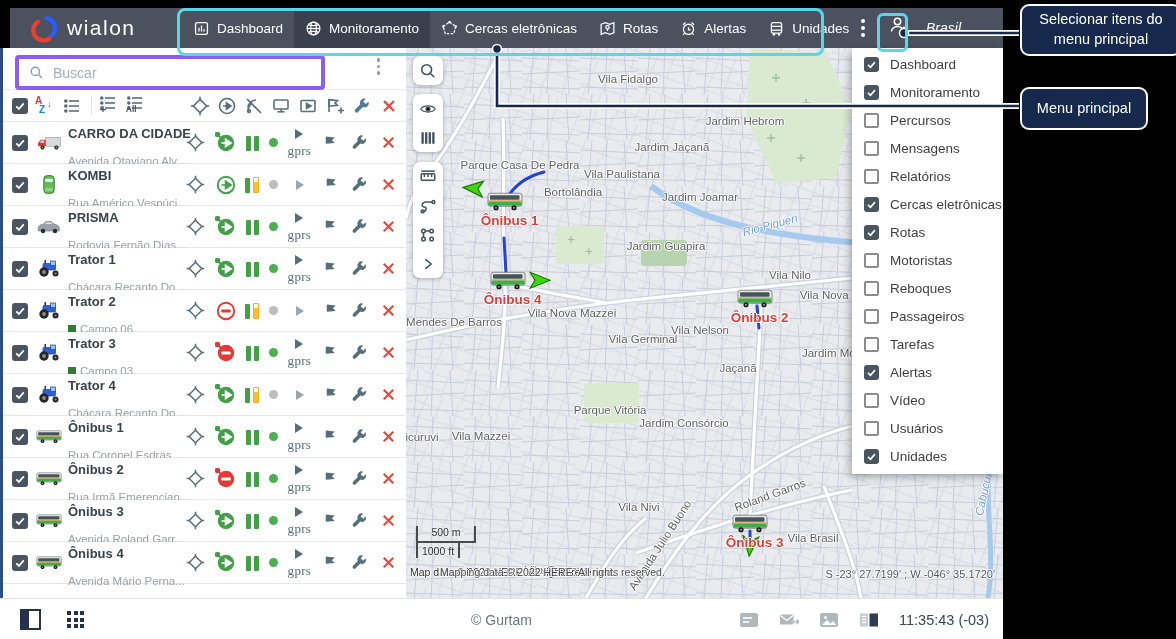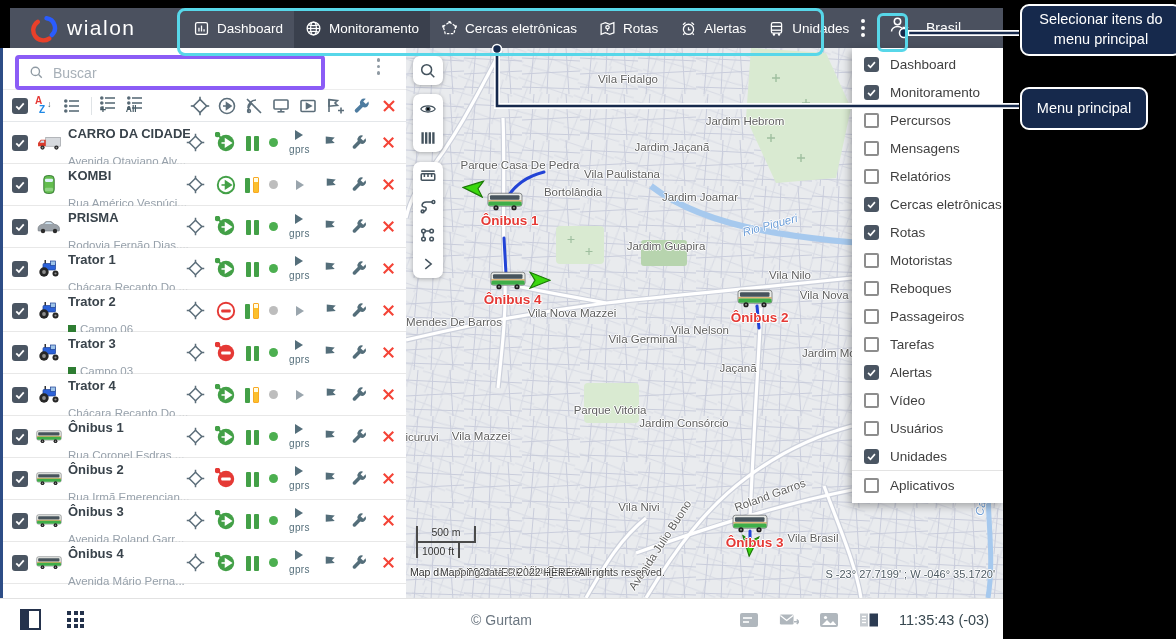--- a/index.html
+++ b/index.html
@@ -9,21 +9,21 @@
   .brand{display:flex;align-items:center;gap:9px;padding-left:18px;width:150px;}
   .brand-text{color:#fff;font-size:21px;letter-spacing:1.5px;font-weight:400;}
   .tabs{position:absolute;left:172px;top:0;height:40px;display:flex;align-items:stretch;}
   .tab{display:flex;align-items:center;gap:7px;padding:0 11px;color:#fff;font-size:13.5px;cursor:pointer;white-space:nowrap;}
   .tab.active{background:#3a404d;}
   .tab svg{width:17px;height:17px;stroke:#fff;fill:none;stroke-width:1.5;}
   .nav-right{position:absolute;right:8px;top:0;height:40px;display:flex;align-items:center;gap:16px;padding-right:6px;}
   .navdots{width:18px;height:22px;display:flex;flex-direction:column;align-items:center;justify-content:center;gap:3px;}
   .navdots i{width:4px;height:4px;border-radius:50%;background:#fff;}
   .nav-user svg{width:22px;height:22px;stroke:#fff;fill:none;stroke-width:1.5;}
-  .nav-locale{color:#fff;font-size:14px;padding-right:28px;}
+  .nav-locale{color:#fff;font-size:14px;padding-right:28px;font-style:italic;}
   
   .hlbox{position:absolute;border:3px solid #57d7e9;border-radius:8px;z-index:41;pointer-events:none;}
   .callout{position:absolute;background:#16294c;border:2.5px solid #fff;border-radius:9px;color:#fff;
     font-size:14.5px;display:flex;align-items:center;justify-content:center;text-align:center;z-index:42;line-height:1.35;}
   .connectors{position:absolute;left:0;top:0;z-index:40;pointer-events:none;}
   .case{stroke:#fff;stroke-width:6;fill:none;}
   .core{stroke:#16294c;stroke-width:2.6;fill:none;}
   .cdot{fill:#16294c;stroke:#fff;stroke-width:1.6;}
   
   .left-strip{position:absolute;left:0;top:48px;width:3px;height:550px;background:#2d4d86;z-index:21;}
@@ -65,21 +65,21 @@
   .motion .min{fill:#fff;} .m-ro .min{fill:currentColor;}
   .m-gf .min,.m-go .min{display:none;} .m-rf .arr,.m-ro .arr{display:none;}
   .m-go .key,.m-ro .key{display:none;} .motion .key{stroke:currentColor;stroke-width:2;fill:currentColor;}
   .bars{display:inline-flex;gap:3px;align-items:flex-end;height:16px;}
   .bars i{width:5px;height:15px;border-radius:1px;background:#43a047;}
   .b-gy i:last-child{background:linear-gradient(180deg,#fffde7 0 30%,#fbc02d 30% 100%);border:1px solid #f9a825;width:4px;height:14px;}
   .dot{width:9px;height:9px;border-radius:50%;background:#4caf50;display:inline-block;}
   .d-off{background:#bdbdbd;}
   .gprs{display:inline-flex;flex-direction:column;align-items:center;width:24px;}
   .gprs .tri{width:0;height:0;border-top:5px solid transparent;border-bottom:5px solid transparent;border-left:8px solid #546e7a;}
-  .gprs em{font-style:normal;font-size:10px;color:#546e7a;letter-spacing:.3px;line-height:1;margin-top:5px;}
+  .gprs em{font-style:normal;font-size:13px;color:#546e7a;letter-spacing:.3px;line-height:1;margin-top:5px;font-family:Liberation Serif, serif;}
   .g-off .tri{border-left-color:#9aa5ad;}
   
   .map{position:absolute;left:406px;top:48px;width:597px;height:550px;background:#e9ebee;overflow:hidden;z-index:5;}
   .ml{position:absolute;transform:translate(-50%,-50%);font-size:11.5px;color:#5f5f5f;white-space:nowrap;
     text-shadow:-1px 0 0 #fff,1px 0 0 #fff,0 -1px 0 #fff,0 1px 0 #fff;z-index:6;}
   .riv{color:#6f9fd8;font-style:italic;}
   .rr15{transform:translate(-50%,-50%) rotate(-15deg);} .rr20{transform:translate(-50%,-50%) rotate(-20deg);}
   .rr55{transform:translate(-50%,-50%) rotate(-57deg);} .rr75{transform:translate(-50%,-50%) rotate(-78deg);}
   .marker{position:absolute;transform:translate(-50%,-58%);z-index:8;cursor:pointer;}
   .busimg{width:36px;height:22px;display:block;}
@@ -1290,24 +1290,20 @@
 
     <label class="mitem">
       <span class="mbox on">
         <svg>
           <use href="#i-check"></use>
         </svg>
       </span>
       <span class="mlabel">Unidades</span>
     </label>
 
-    <label class="mitem sep">
-      <span class="mbox off"></span>
-      <span class="mlabel">Aplicativos</span>
-    </label>
   </div>
 
 <footer class="bottombar">
   <div class="bb-copy">© Gurtam</div>
   <div class="bb-left">
     <span class="pt-icon">
         <i></i>
       </span>
     <span class="grid-icon">
         <i></i>

